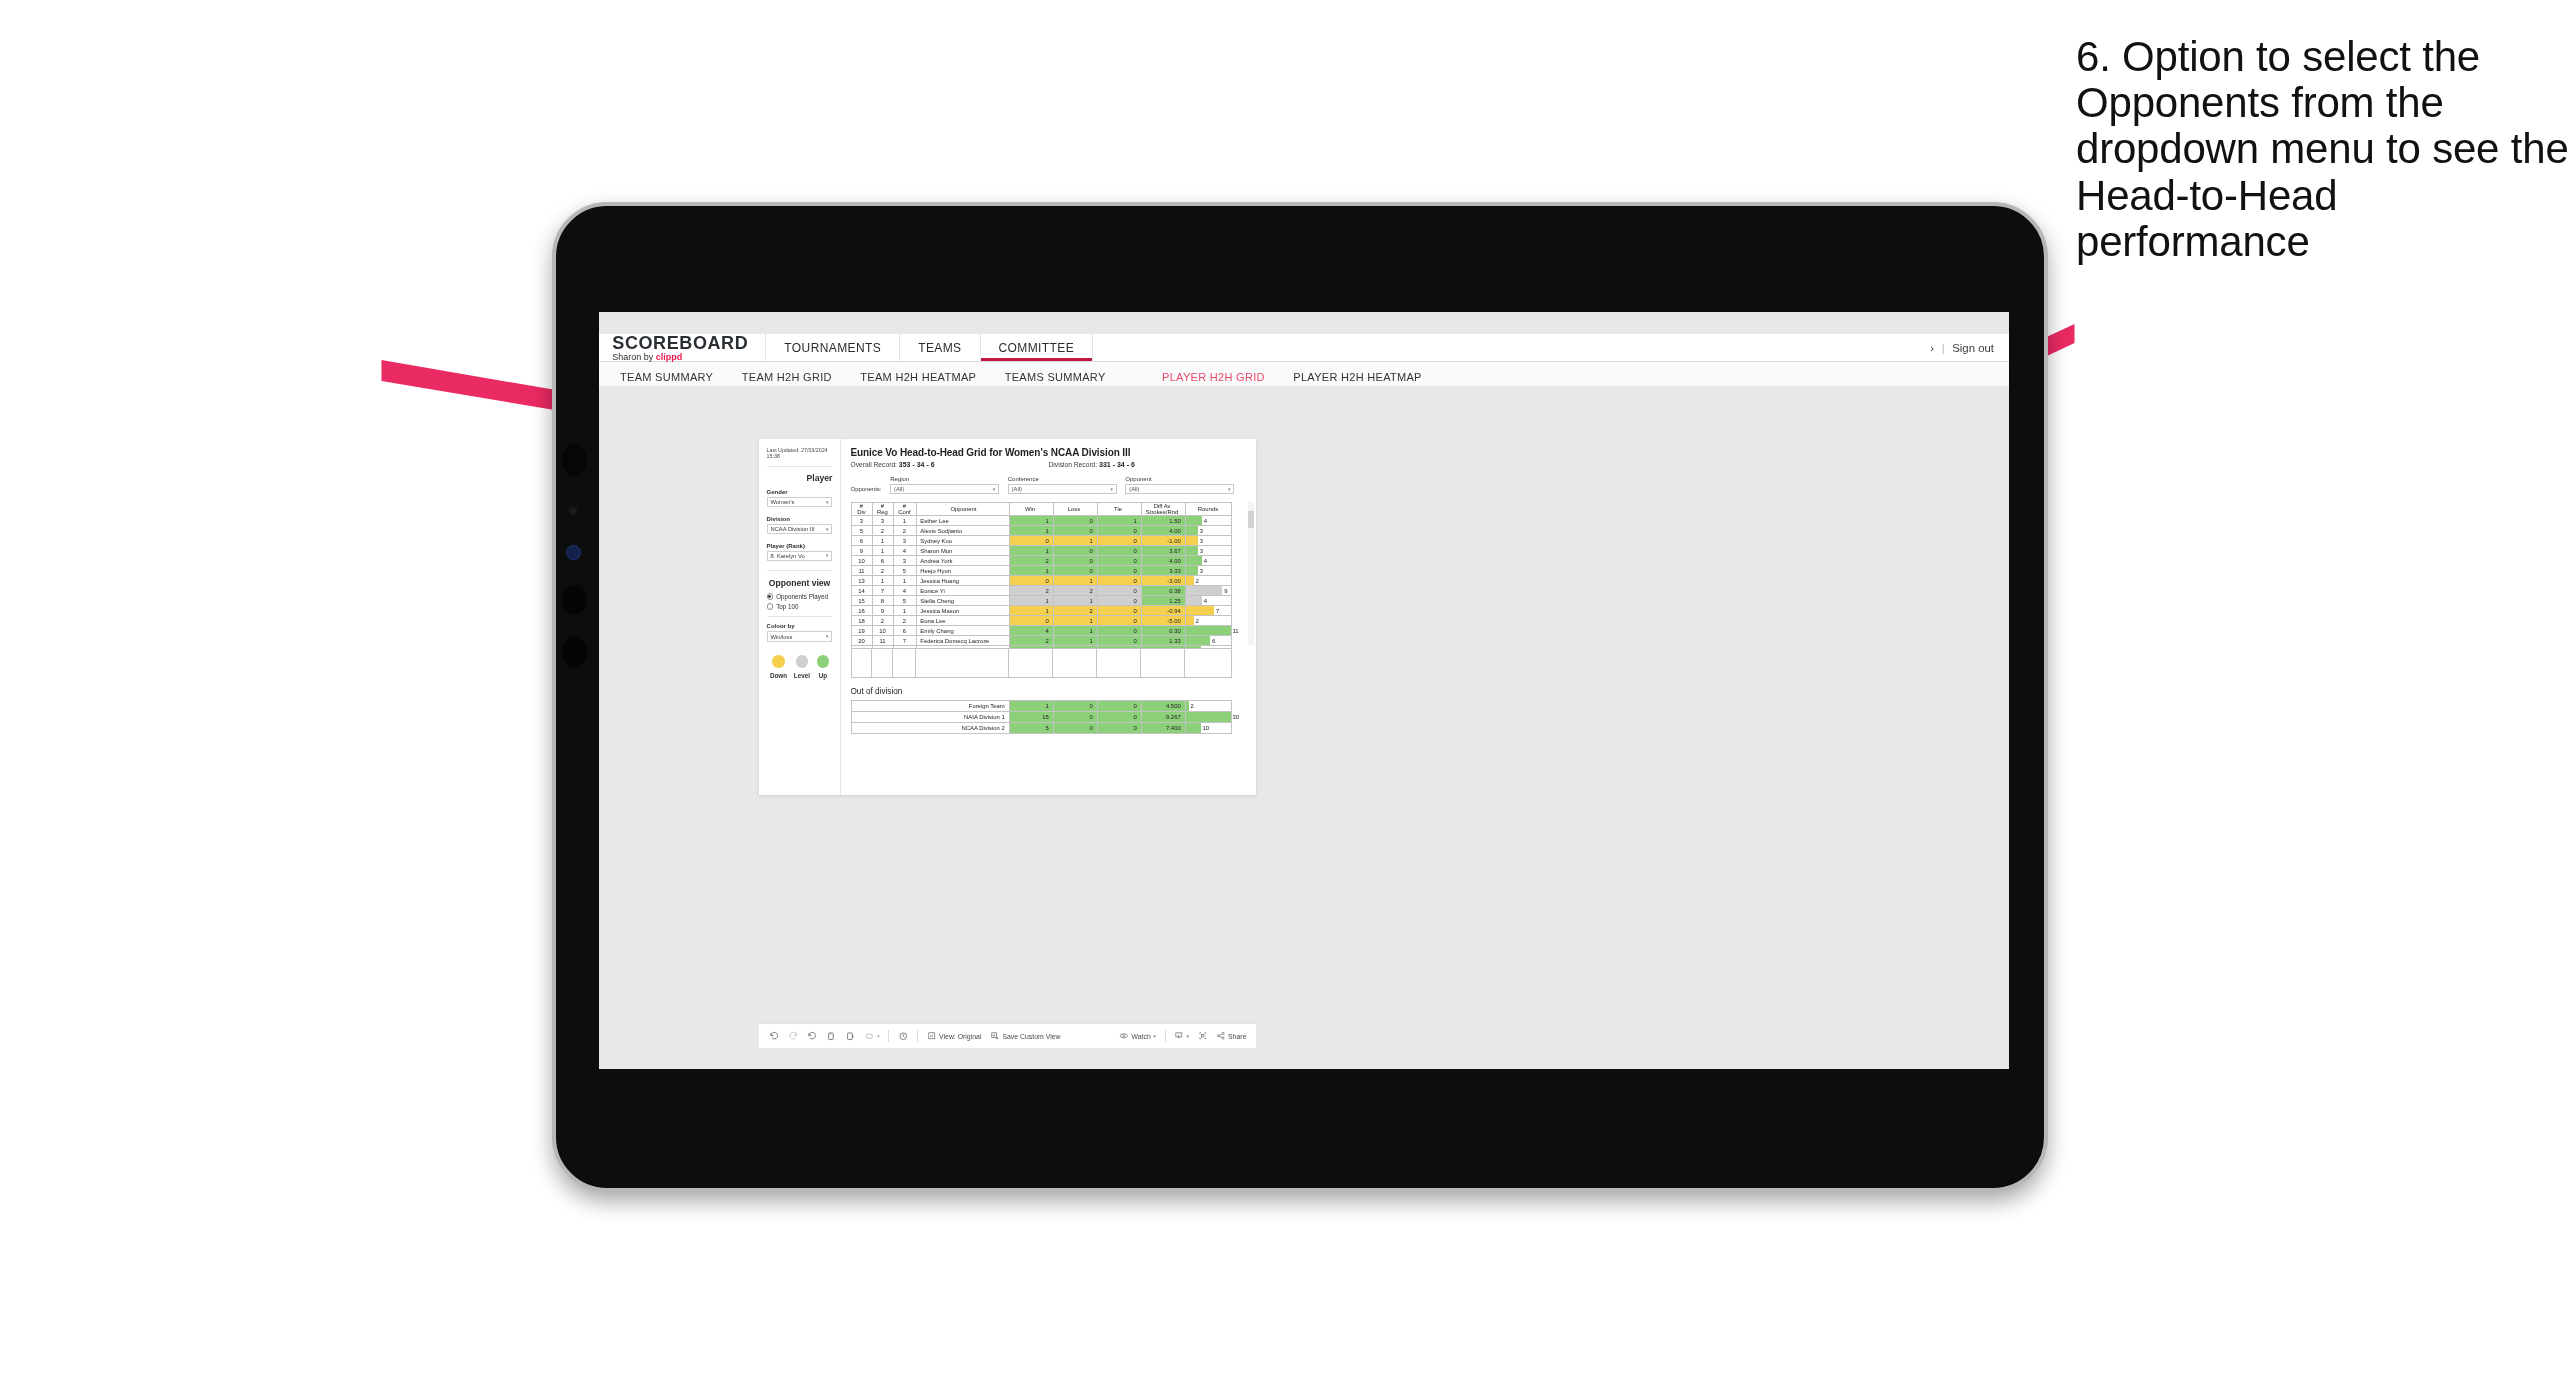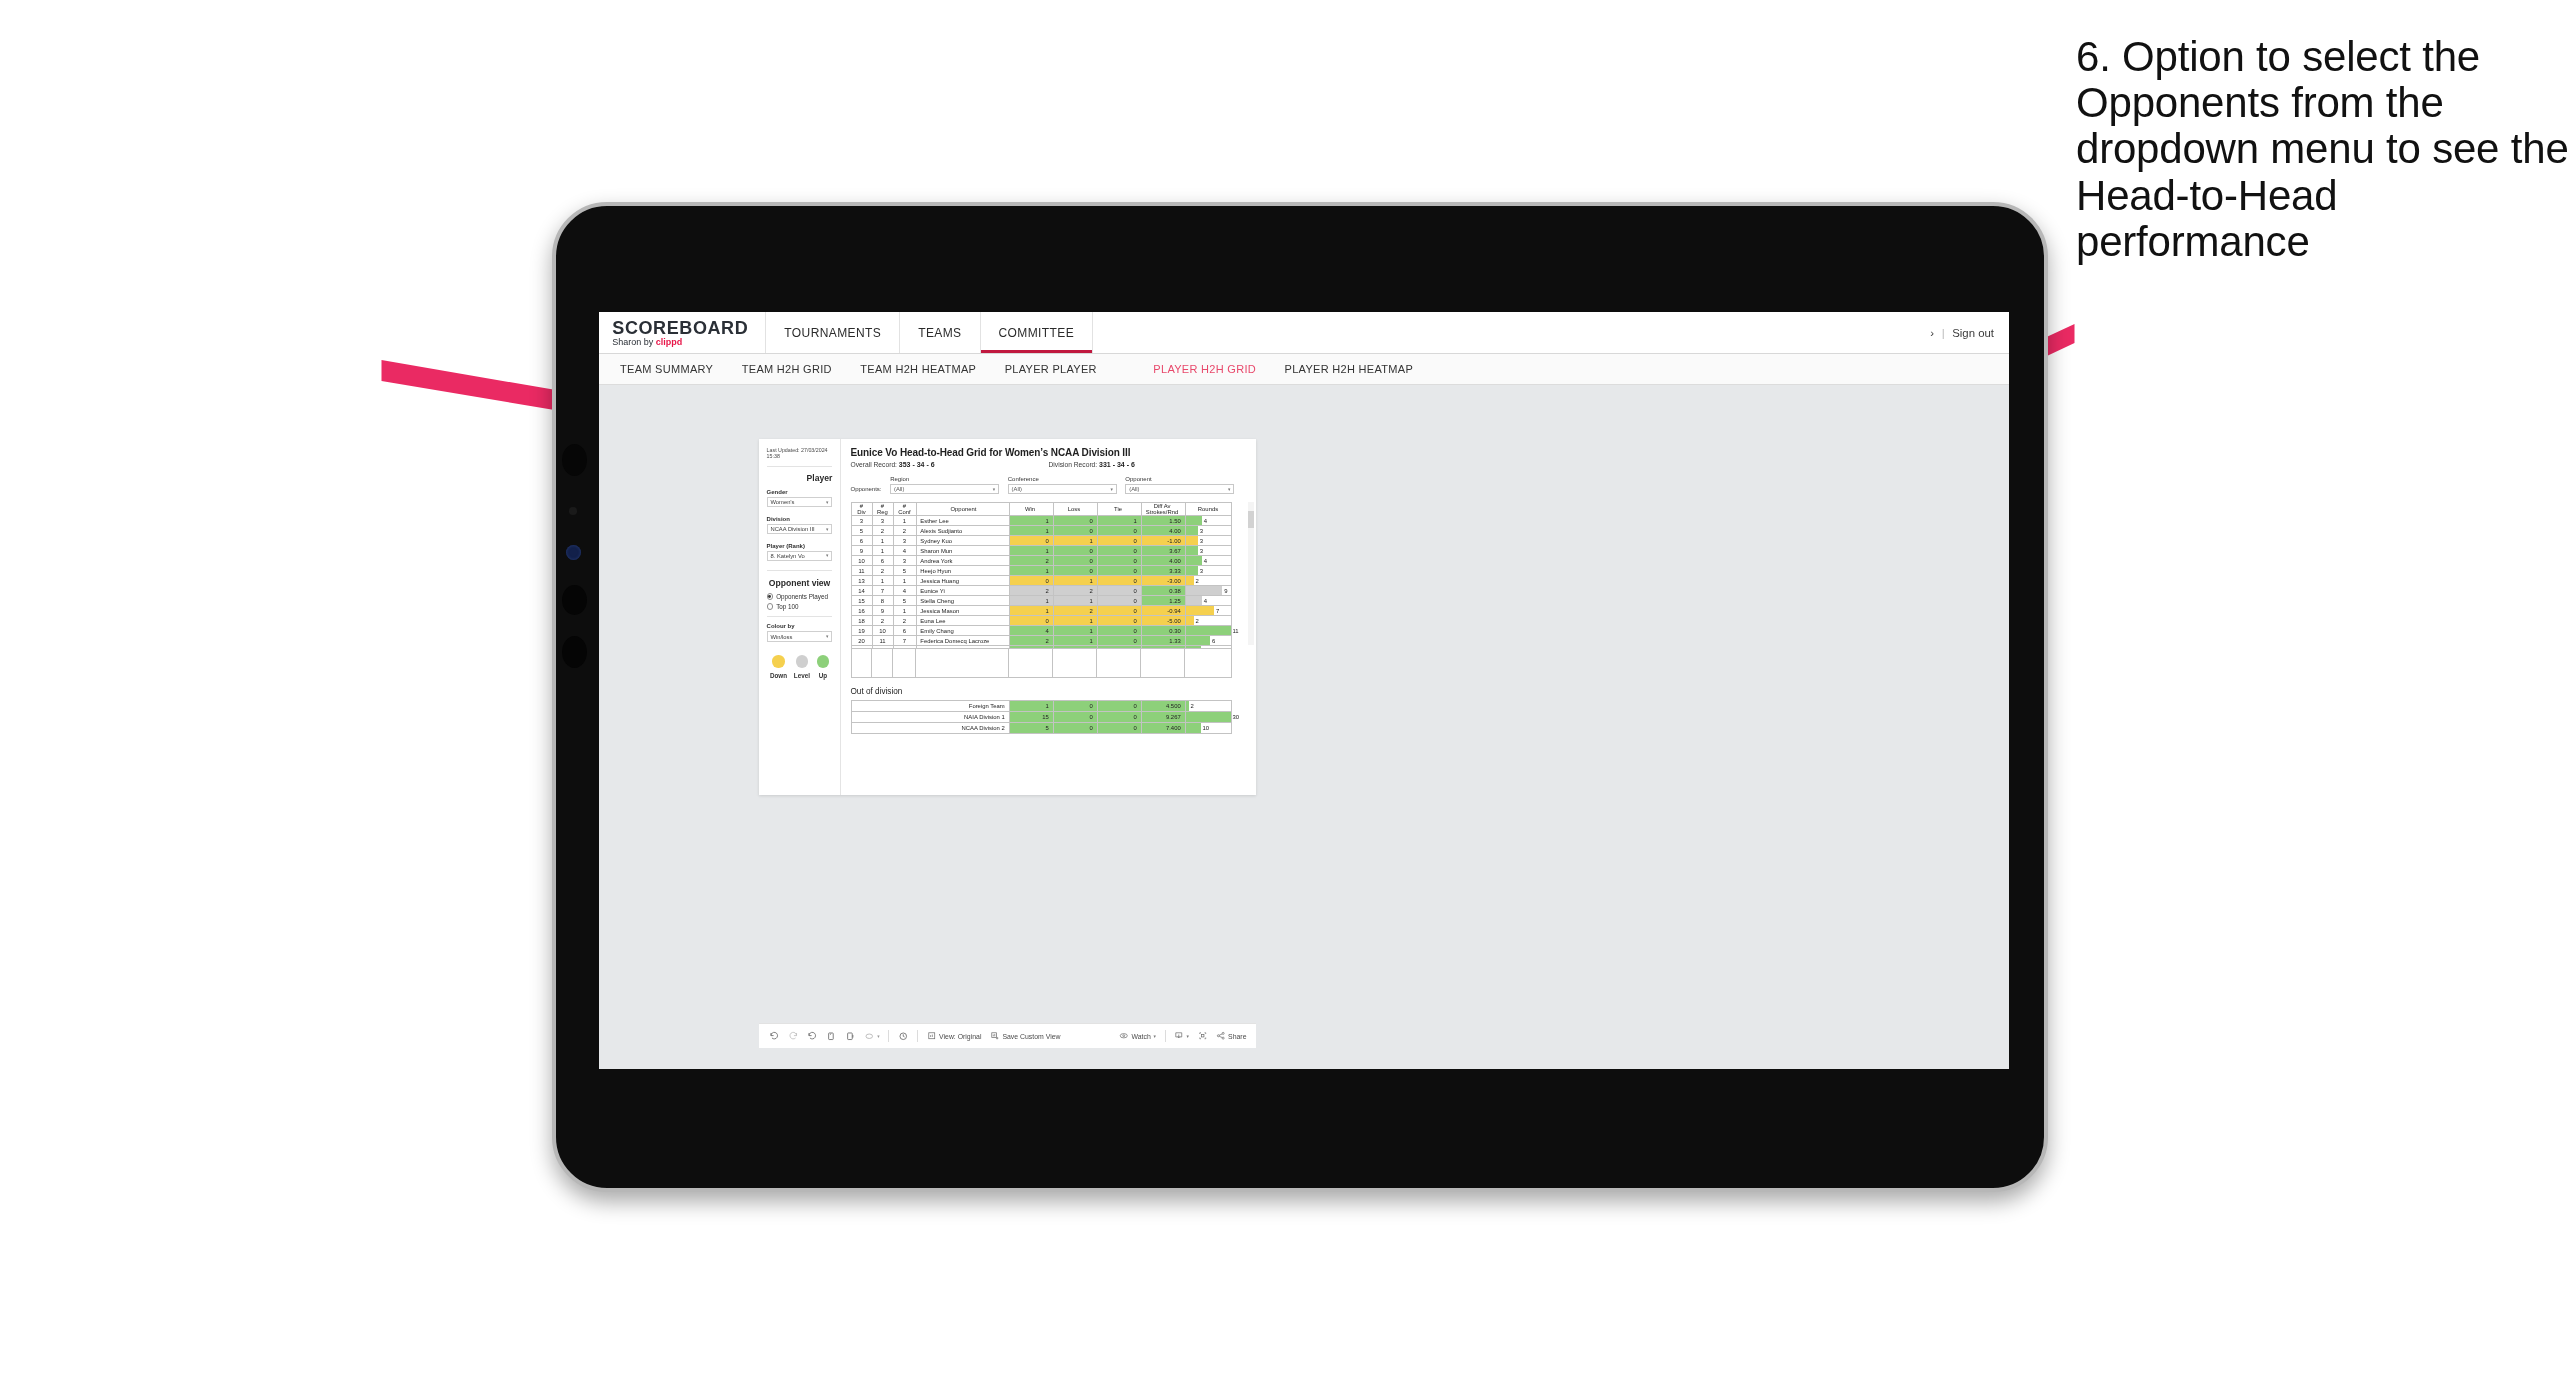--- a/index.html
+++ b/index.html
@@ -48,24 +48,25 @@
   #screen {
     position: absolute;
     left: 43px; top: 106px;
     width: 1410px; height: 757px;
     background: #e6e8ea;
     overflow: hidden;
   }
 
   
   #topnav {
-    height: 42px; background: #ffffff;
+    height: 28px; background: #ffffff;
     display: flex; align-items: stretch;
     border-bottom: 1px solid #d8d8d8;
     position: relative;
+    margin-top: 22px;
   }
   #brand {
     padding: 3.8px 17px 2.9px 13.3px;
     display: flex; flex-direction: column; justify-content: center;
     border-right: 1px solid #e2e2e2;
   }
   #brand-title {
     font-family: "Liberation Sans", sans-serif;
     font-weight: bold; font-size: 18px; letter-spacing: 0.6px;
     color: #2a2f36; line-height: 1;
@@ -248,21 +249,21 @@
           <span>›</span>
           <span class="sep">|</span>
           <span>Sign out</span>
         </div>
       </div>
 
       <div id="subnav">
         <div class="tab">TEAM SUMMARY</div>
         <div class="tab">TEAM H2H GRID</div>
         <div class="tab">TEAM H2H HEATMAP</div>
-        <div class="tab">PLAYER PLAYER</div>
+        <div class="tab">TEAMS SUMMARY</div>
         <div class="tab active">PLAYER H2H GRID</div>
         <div class="tab">PLAYER H2H HEATMAP</div>
       </div>
 
       <div id="canvas">
 
         <div id="sheet">
 
           <div id="panel">
             <div id="last-updated">Last Updated: 27/03/2024 15:38</div>

